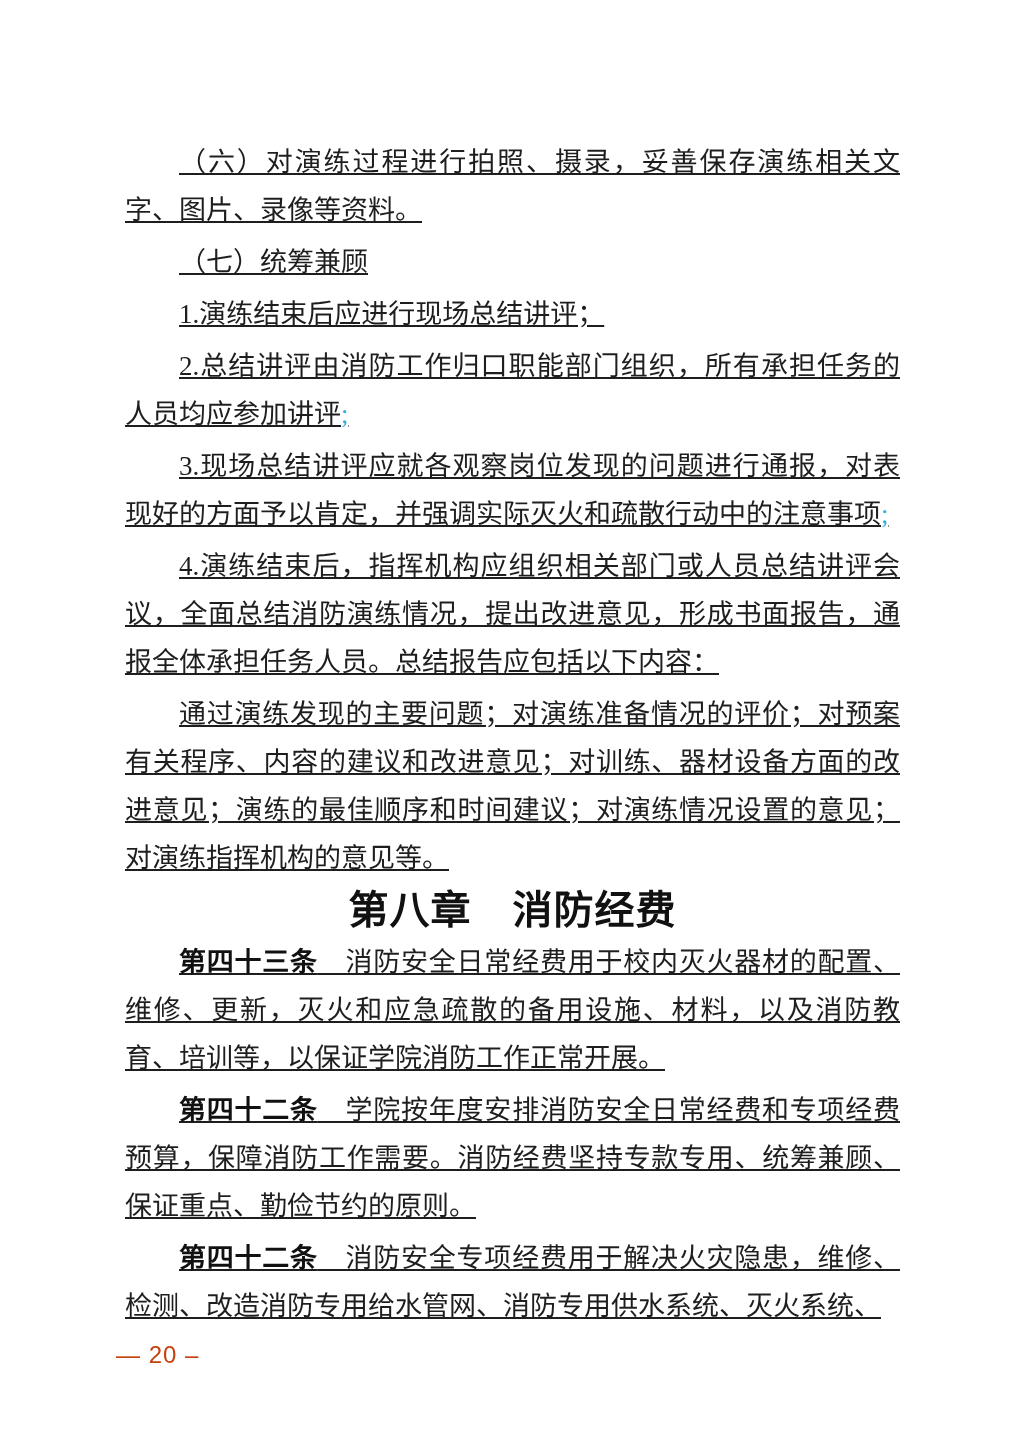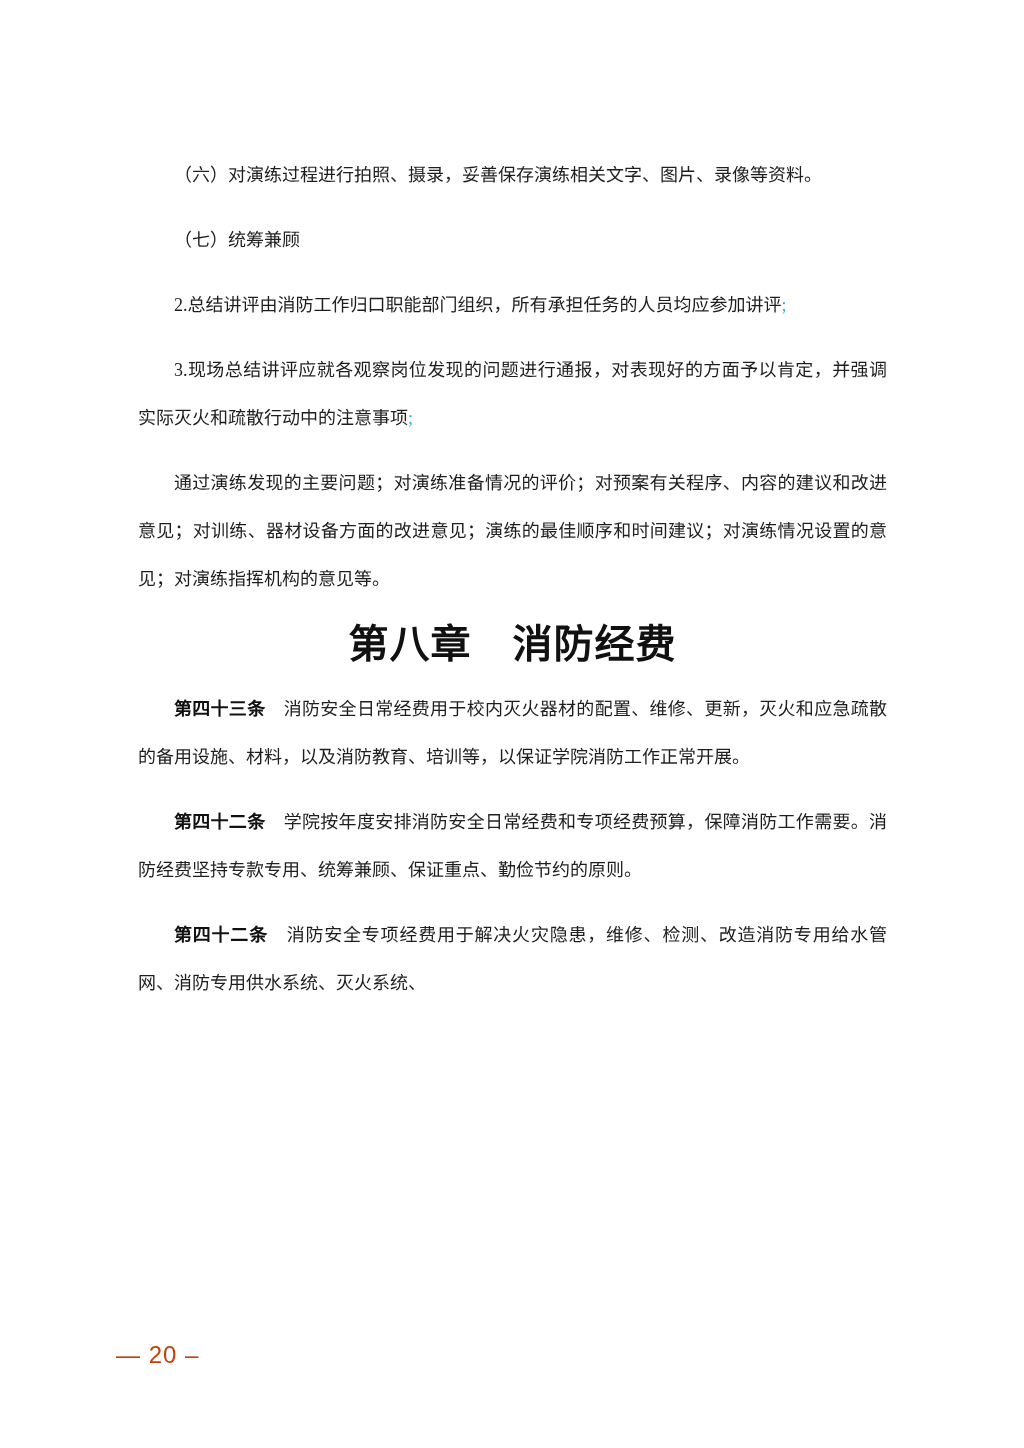--- a/index.html
+++ b/index.html
@@ -16,27 +16,28 @@
     font-family: "Liberation Serif", "DejaVu Serif", serif;
     color: #1e1e1e;
   }
   .doc-body {
     position: absolute;
     left: 121px;
     top: 134px;
     width: 783px;
   }
   p.paragraph {
-    margin: 17px;
-    font-size: 18px;
+    margin: 4px;
+    font-size: 27px;
     line-height: 48px;
     text-align: justify;
     text-justify: inter-ideograph;
     text-indent: 2em;
     color: #1e1e1e;
+    text-decoration: underline;
   }
   h2.heading {
     margin: 0;
     font-size: 40px;
     line-height: 48px;
     text-align: center;
     text-indent: 0;
     font-weight: 700;
     font-family: "Liberation Sans", "DejaVu Sans", sans-serif;
     color: #111111;
@@ -64,22 +65,24 @@
     letter-spacing: 1px;
   }
 </style>
 </head>
 <body>
 
 <div class="page">
   <div class="doc-body">
       <p class="paragraph"><span class="seg-normal">（六）对演练过程进行拍照、摄录，妥善保存演练相关文字、图片、录像等资料。</span></p>
       <p class="paragraph"><span class="seg-normal">（七）统筹兼顾</span></p>
+      <p class="paragraph"><span class="seg-normal">1.演练结束后应进行现场总结讲评；</span></p>
       <p class="paragraph"><span class="seg-normal">2.总结讲评由消防工作归口职能部门组织，所有承担任务的人员均应参加讲评</span><span class="seg-highlight" style="color: rgb(47, 176, 222);">;</span></p>
       <p class="paragraph"><span class="seg-normal">3.现场总结讲评应就各观察岗位发现的问题进行通报，对表现好的方面予以肯定，并强调实际灭火和疏散行动中的注意事项</span><span class="seg-highlight" style="color: rgb(47, 176, 222);">;</span></p>
+      <p class="paragraph"><span class="seg-normal">4.演练结束后，指挥机构应组织相关部门或人员总结讲评会议，全面总结消防演练情况，提出改进意见，形成书面报告，通报全体承担任务人员。总结报告应包括以下内容：</span></p>
       <p class="paragraph"><span class="seg-normal">通过演练发现的主要问题；对演练准备情况的评价；对预案有关程序、内容的建议和改进意见；对训练、器材设备方面的改进意见；演练的最佳顺序和时间建议；对演练情况设置的意见；对演练指挥机构的意见等。</span></p>
       <h2 class="heading"><span class="seg-bold">第八章　消防经费</span></h2>
       <p class="paragraph"><span class="seg-bold">第四十三条</span><span class="seg-normal">　消防安全日常经费用于校内灭火器材的配置、维修、更新，灭火和应急疏散的备用设施、材料，以及消防教育、培训等，以保证学院消防工作正常开展。</span></p>
       <p class="paragraph"><span class="seg-bold">第四十二条</span><span class="seg-normal">　学院按年度安排消防安全日常经费和专项经费预算，保障消防工作需要。消防经费坚持专款专用、统筹兼顾、保证重点、勤俭节约的原则。</span></p>
       <p class="paragraph"><span class="seg-bold">第四十二条</span><span class="seg-normal">　消防安全专项经费用于解决火灾隐患，维修、检测、改造消防专用给水管网、消防专用供水系统、灭火系统、</span></p>
     </div>
   <div class="footer">
     <span>— 20 –</span>
   </div>
 </div>

